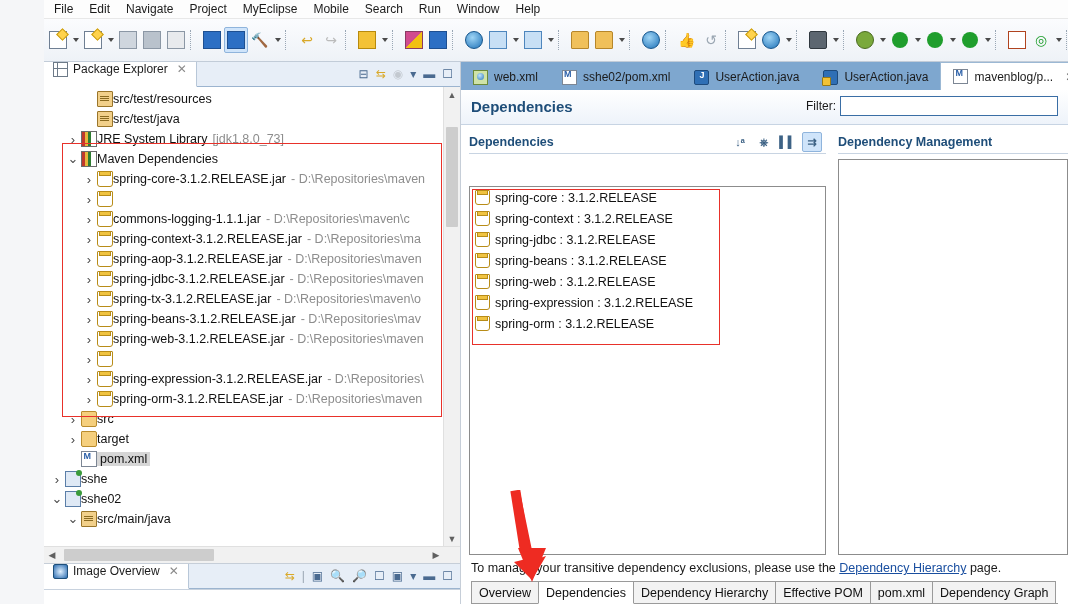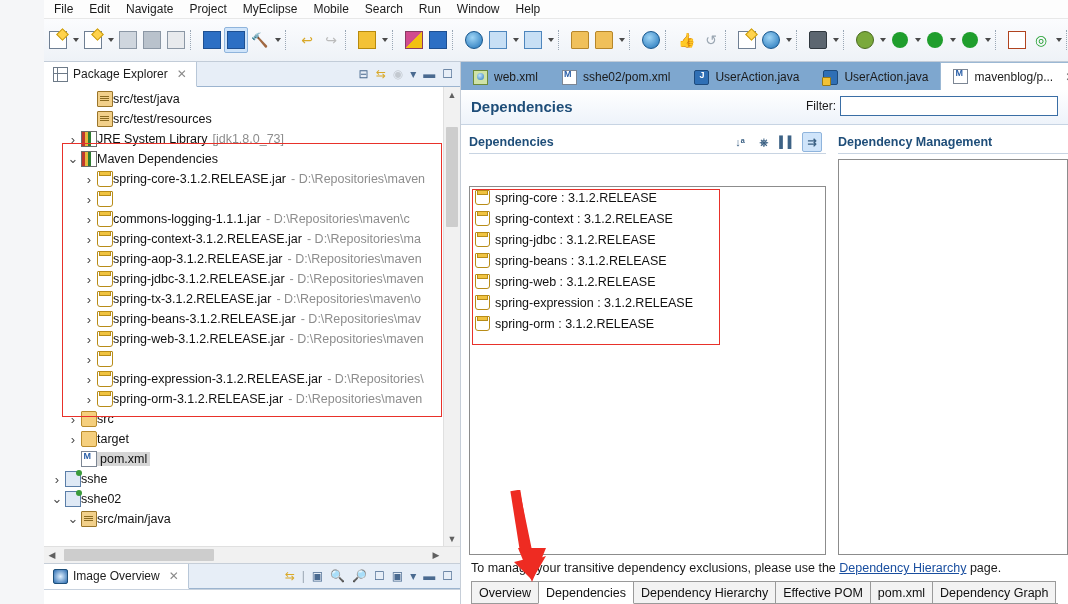--- a/index.html
+++ b/index.html
@@ -50,21 +50,21 @@
 
   
   .main{flex:1 1 auto;display:flex;min-height:0;}
   .left{width:416px;flex:0 0 416px;display:flex;flex-direction:column;min-height:0;
         border-right:1px solid #c6ced8;}
   .right{flex:1 1 auto;display:flex;flex-direction:column;min-width:0;background:#fff;}
 
   
   .viewtabs{height:24px;display:flex;align-items:stretch;background:#e7eef7;flex:0 0 auto;
             border-bottom:1px solid #9cb4cf;}
-  .vtab{display:flex;align-items:center;gap:5px;padding:0 9px;font-size:12px;color:#1c1c1c;
+  .vtab{display:flex;gap:5px;padding:0 9px;font-size:12px;color:#1c1c1c;
         border-right:1px solid #b8c7d8;}
   .vtab.active{background:#fff;border-bottom:1px solid #fff;margin-bottom:-1px;}
   .vtab .x{color:#8a8a8a;font-size:12px;margin-left:4px;}
   .vtools{margin-left:auto;display:flex;align-items:center;gap:7px;padding:0 7px;}
   .vtools span{font-size:12px;color:#4a6a90;line-height:1;}
 
   
   .ti{width:13px;height:13px;display:inline-block;position:relative;flex:0 0 auto;}
   .ti.pkg{background:#fff;border:1px solid #6d7a88;}
   .ti.pkg:before{content:"";position:absolute;left:3px;top:0;bottom:0;width:1px;background:#6d7a88;}
@@ -345,29 +345,29 @@
       </div>
 
       <div class="treewrap">
         <div class="tree" id="tree-rows">
             <div class="row">
               <span style="width: 38px; flex: 0 0 auto;"></span>
               <span class="twisty"></span>
               <span class="ricon">
                 <span class="ni srcfolder"></span>
               </span>
+              <span><span class="lbl">src/test/resources</span></span>
+            </div>
+            <div class="row">
+              <span style="width: 38px; flex: 0 0 auto;"></span>
+              <span class="twisty"></span>
+              <span class="ricon">
+                <span class="ni srcfolder"></span>
+              </span>
               <span><span class="lbl">src/test/java</span></span>
-            </div>
-            <div class="row">
-              <span style="width: 38px; flex: 0 0 auto;"></span>
-              <span class="twisty"></span>
-              <span class="ricon">
-                <span class="ni srcfolder"></span>
-              </span>
-              <span><span class="lbl">src/test/resources</span></span>
             </div>
             <div class="row">
               <span style="width: 22px; flex: 0 0 auto;"></span>
               <span class="twisty" style="font-size: 13px;">›</span>
               <span class="ricon">
                 <span class="ni lib"></span>
               </span>
               <span><span class="lbl">JRE System Library</span><span class="path">[jdk1.8.0_73]</span></span>
             </div>
             <div class="row">

